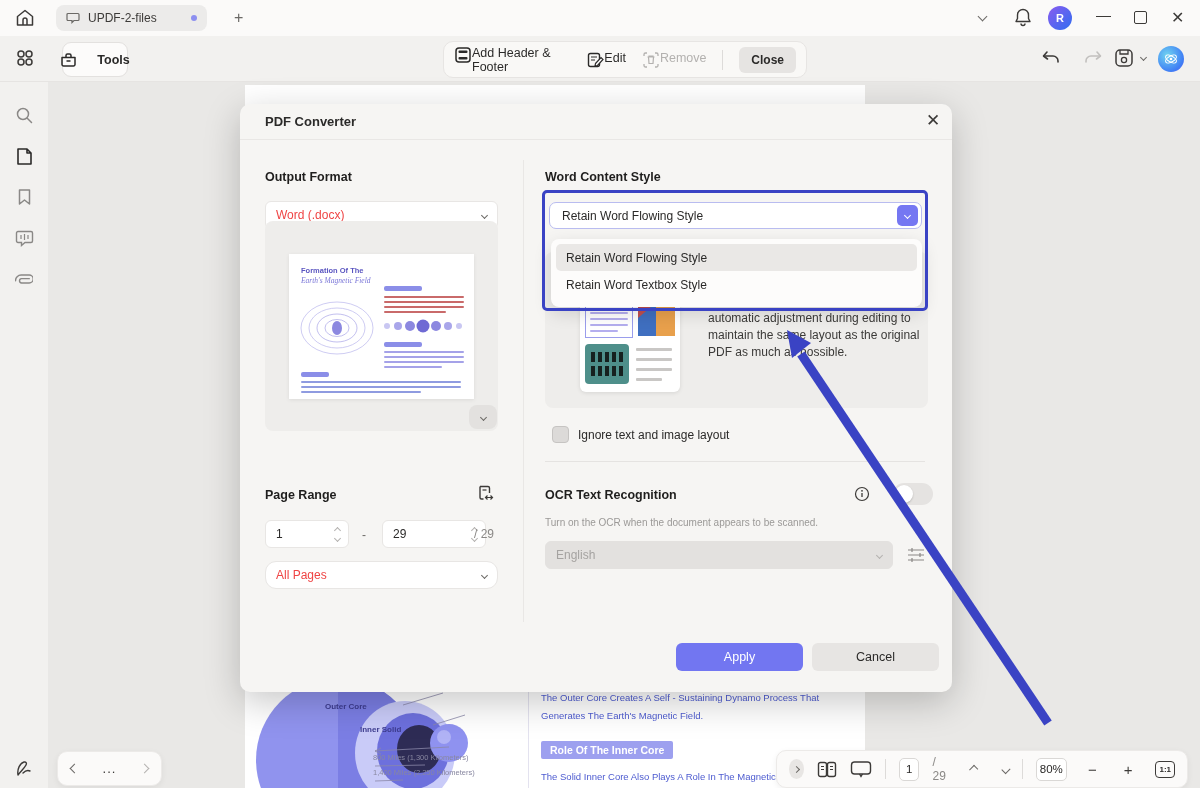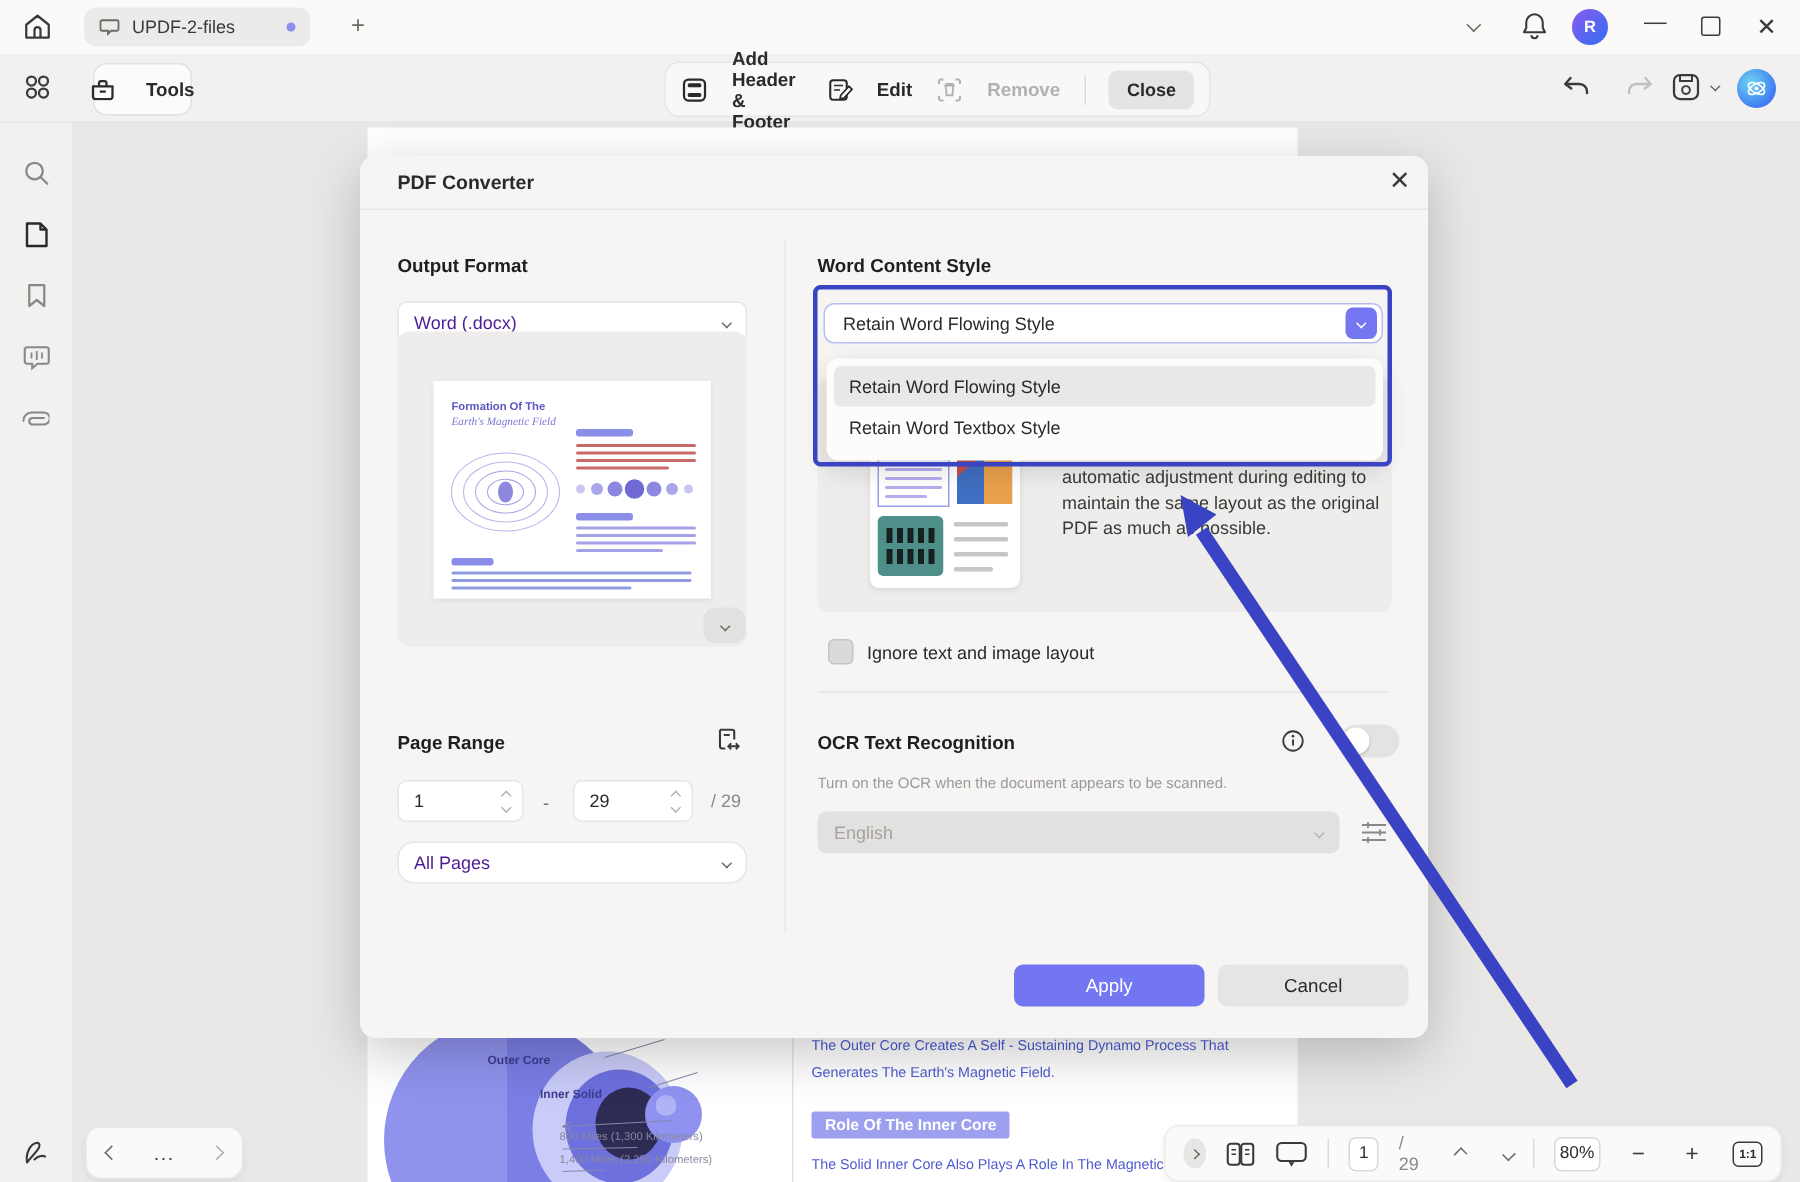--- a/index.html
+++ b/index.html
@@ -17,42 +17,42 @@
   .tab-dot { width:6px; height:6px; border-radius:50%; background:#8d8ff0; margin-left:26px; }
   .avatar { width:24px; height:24px; border-radius:50%; background:linear-gradient(135deg,#8a5cf0,#2f6df0); color:#fff; font-size:11px; font-weight:bold; display:flex; align-items:center; justify-content:center; }
 
   .chev { width:7px; height:7px; border-right:1.6px solid #6b6966; border-bottom:1.6px solid #6b6966; transform:rotate(45deg); display:inline-block; }
   .chev.sm { width:5px; height:5px; }
   .chev.up { transform:rotate(-135deg); }
   .chev.left { transform:rotate(135deg); }
   .chev.right { transform:rotate(-45deg); }
   .chev.grey { border-color:#b4b2b0; }
 
-  .tbtn { display:flex; align-items:center; gap:16px; font-size:12.5px; font-weight:bold; color:#2b2a29; }
+  .tbtn { display:flex; gap:0; font-size:12.5px; font-weight:normal; color:#2b2a29; }
   .tbtn.disabled { color:#b3b1af; }
 
   #tools-btn { left:62px; top:42px; width:66px; height:35px; background:#fcfbfa; border:1px solid #e3e1df; border-radius:9px; display:flex; align-items:center; justify-content:center; gap:20px; font-size:12.5px; font-weight:bold; }
   #center-group { left:443px; top:41px; width:364px; height:37px; background:#f9f8f6; border:1px solid #e7e5e3; border-radius:10px; display:flex; align-items:center; padding:0 10px; gap:16px; }
   #close-btn { background:#e6e4e2; border-radius:6px; padding:6px 12px; font-size:12px; font-weight:bold; }
   .vdiv { width:1px; height:20px; background:#dddbd9; }
 
   .side-ico { position:absolute; left:13px; width:22px; height:22px; display:flex; align-items:center; justify-content:center; }
 
   
   #doc-page { left:245px; top:85px; width:620px; height:703px; background:#ffffff; }
   .doc-text { color:#4d5bd0; font-size:9.5px; line-height:18px; }
   .doc-label { color:#3d3c8f; font-size:8px; font-weight:bold; }
   .doc-measure { color:#8887a0; font-size:7.5px; }
   #doc-heading { background:#9da0ef; color:#fff; font-size:10.5px; font-weight:bold; padding:3px 9px; border-radius:2px; display:inline-block; }
 
   
   #dialog { left:240px; top:104px; width:712px; height:588px; background:#f6f5f3; border-radius:10px; box-shadow:0 10px 36px rgba(0,0,0,.22); }
   .dlg-title { font-size:13px; font-weight:bold; }
   .dlg-label { font-size:12.5px; font-weight:bold; color:#1f1e1d; }
-  .select { background:#fff; border:1px solid #e8e6e4; border-radius:6px; display:flex; align-items:center; justify-content:space-between; padding:0 10px; font-size:12px; color:#4c1d95; height:28px; }
+  .select { background:#fff; border:1px solid #e8e6e4; border-radius:6px; display:flex; align-items:center; justify-content:space-between; padding:0 10px; font-size:12px; color:#ef4444; height:28px; }
   .panel { background:#eeedeb; border-radius:8px; }
   .num-input { background:#fff; border:1px solid #e8e6e4; border-radius:6px; height:28px; display:flex; align-items:center; justify-content:space-between; padding:0 8px 0 10px; font-size:12px; }
   .stepper { display:flex; flex-direction:column; gap:3px; align-items:center; }
   .hint { font-size:10px; color:#9b9997; }
   .btn { border-radius:6px; font-size:12.5px; height:28px; display:flex; align-items:center; justify-content:center; }
   .btn.primary { background:#7276f1; color:#fff; }
   .btn.secondary { background:#e7e5e3; color:#2b2a29; }
 
   
   #ws-select { left:309px; top:98px; width:373px; height:27px; background:#fff; border:1px solid #b9bcf0; border-radius:7px; display:flex; align-items:center; justify-content:space-between; padding:0 3px 0 12px; font-size:12px; }
@@ -318,21 +318,21 @@
     </div>
 
     <div class="abs num-input" style="left:25px;top:416px;width:84px;">
       <span>1</span>
       <span class="stepper">
           <span class="chev sm up grey"></span>
           <span class="chev sm grey"></span>
         </span>
     </div>
     <div class="abs" style="left:122px;top:424px;color:#6b6966;font-size:12px;">-</div>
-    <div class="abs num-input" style="left:142px;top:416px;width:80px;">
+    <div class="abs num-input" style="left:142px;top:416px;width:104px;">
       <span>29</span>
       <span class="stepper">
           <span class="chev sm up grey"></span>
           <span class="chev sm grey"></span>
         </span>
     </div>
     <div class="abs" style="left:234px;top:423px;color:#8a8886;font-size:12px;">/ 29</div>
 
     <div class="abs select" style="left:25px;top:457px;width:233px;border-radius:11px;">
       <span>All Pages</span>

